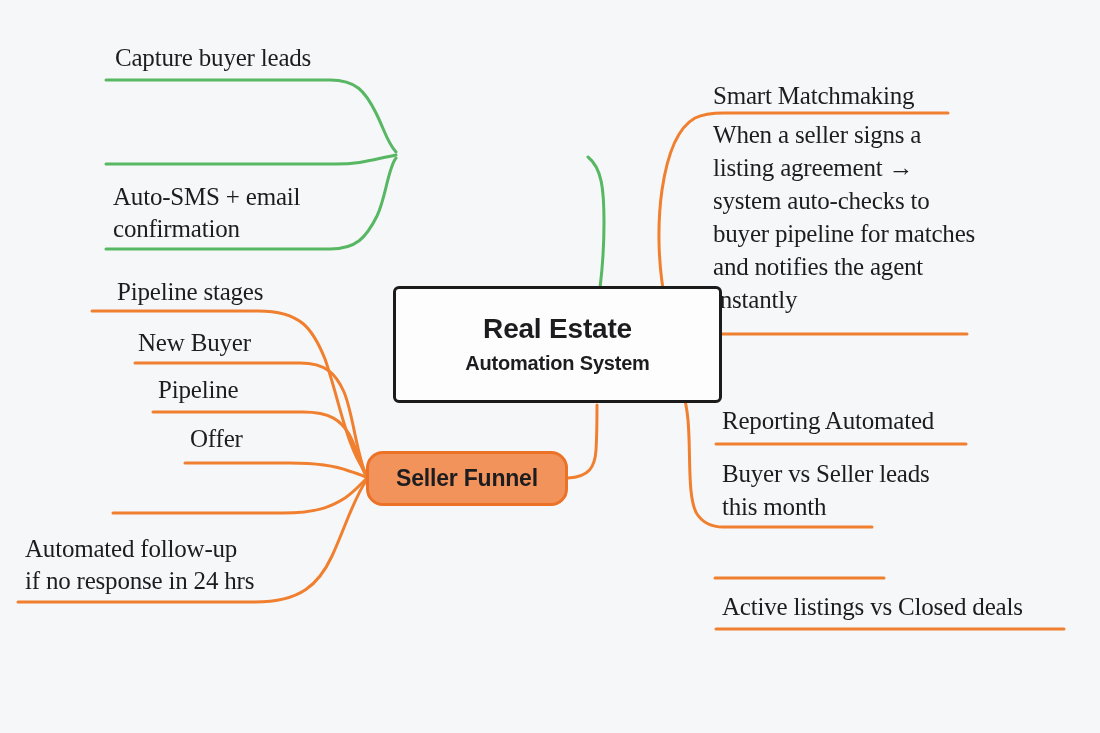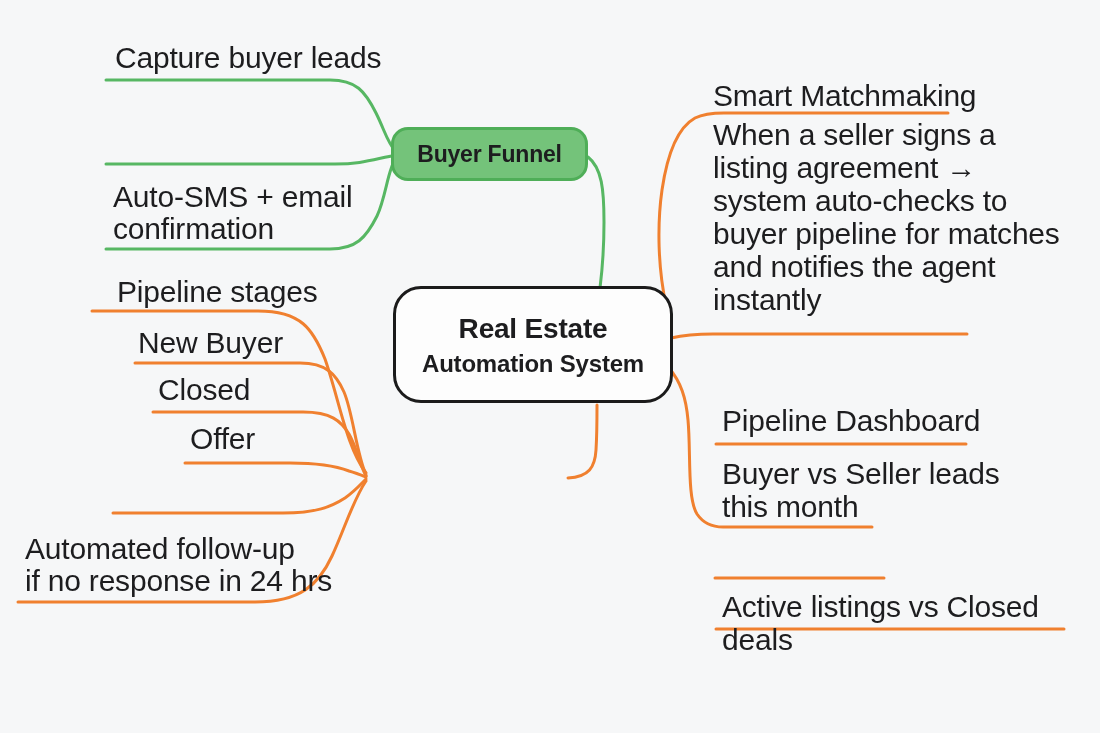--- a/index.html
+++ b/index.html
@@ -18,44 +18,44 @@
   body{font-family:"Liberation Sans", sans-serif; background:#e9eaec;}
   .stage{
     position:relative; width:1100px; height:733px; overflow:hidden;
     background:var(--background); color:var(--text);
   }
   svg.edges{position:absolute; left:0; top:0; width:1100px; height:733px;}
   svg.edges path{fill:none; stroke-width:3; stroke-linecap:round;}
   .gl{stroke:var(--green-line);}
   .ol{stroke:var(--orange-line);}
   .leaf{
-    position:absolute; font-size:30px; line-height:32px;
-    white-space:pre-line; color:var(--text); letter-spacing:-0.2px;
+    position:absolute; font-size:25px; line-height:32px;
+    white-space:pre-line; color:var(--text); letter-spacing:-0.2px;font-family:Liberation Serif, serif;
   }
   .leaf.rt{line-height:33px;}
   .node{
     position:absolute; display:flex; align-items:center; justify-content:center;
     box-sizing:border-box; border-radius:17px; font-weight:bold; font-size:23px;
     letter-spacing:-0.2px;
   }
   .node-buyer{
     left:391px; top:127px; width:197px; height:54px;
     background:var(--green-fill); border:3px solid var(--green-border);
   }
   .node-seller{
     left:366px; top:451px; width:202px; height:55px;
     background:var(--orange-fill); border:3px solid var(--orange-border);
   }
   .node-center{
-    left:393px; top:286px; width:280px; height:117px; border-radius:28px;
+    left:393px; top:286px; width:329px; height:117px; border-radius:6px;
     background:var(--center-fill); border:3px solid var(--center-border);
     flex-direction:column;
   }
   .center-line1{font-size:28px; font-weight:bold; line-height:37px;}
-  .center-line2{font-size:24px; font-weight:bold; line-height:33px;}
+  .center-line2{font-size:20px; font-weight:bold; line-height:33px;}
 </style>
 </head>
 <body>
 
 <div class="stage">
 
   <svg class="edges" viewBox="0 0 1100 733" aria-hidden="true">
 
     <path class="gl" d="M 106 80 L 330 80 C 356 80 365 91 376 113 C 385 131 387 142 396 152"></path>
     <path class="gl" d="M 106 164 L 335 164 C 361 164 371 160 396 155"></path>
@@ -77,41 +77,41 @@
     <path class="ol" d="M 715 578 L 884 578"></path>
     <path class="ol" d="M 716 629 L 1064 629"></path>
   </svg>
 
   <div class="leaf" style="left:115px; top:42px;">Capture buyer leads</div>
   <div class="leaf" style="left:113px; top:181px;">Auto-SMS + email
 confirmation</div>
 
   <div class="leaf" style="left:117px; top:276px;">Pipeline stages</div>
   <div class="leaf" style="left:138px; top:327px;">New Buyer</div>
-  <div class="leaf" style="left:158px; top:374px;">Closed</div>
+  <div class="leaf" style="left:158px; top:374px;">Pipeline</div>
   <div class="leaf" style="left:190px; top:423px;">Offer</div>
   <div class="leaf" style="left:25px;  top:533px;">Automated follow-up
 if no response in 24 hrs</div>
 
   <div class="leaf rt" style="left:713px; top:79px;">Smart Matchmaking</div>
   <div class="leaf rt" style="left:713px; top:118px;">When a seller signs a
 listing agreement →
 system auto-checks to
 buyer pipeline for matches
 and notifies the agent
 instantly</div>
 
-  <div class="leaf rt" style="left:722px; top:404px;">Pipeline Dashboard</div>
+  <div class="leaf rt" style="left:722px; top:404px;">Reporting Automated</div>
   <div class="leaf rt" style="left:722px; top:457px;">Buyer vs Seller leads
 this month</div>
   <div class="leaf rt" style="left:722px; top:590px;">Active listings vs Closed deals</div>
 
-  <div class="node node-buyer">
-    <span>Buyer Funnel</span>
+
+  <div class="node node-seller">
+    <span>Seller Funnel</span>
   </div>
-
 
   <div class="node node-center">
     <div class="center-line1">Real Estate</div>
     <div class="center-line2">Automation System</div>
   </div>
 
 </div>
 
 </body></html>

